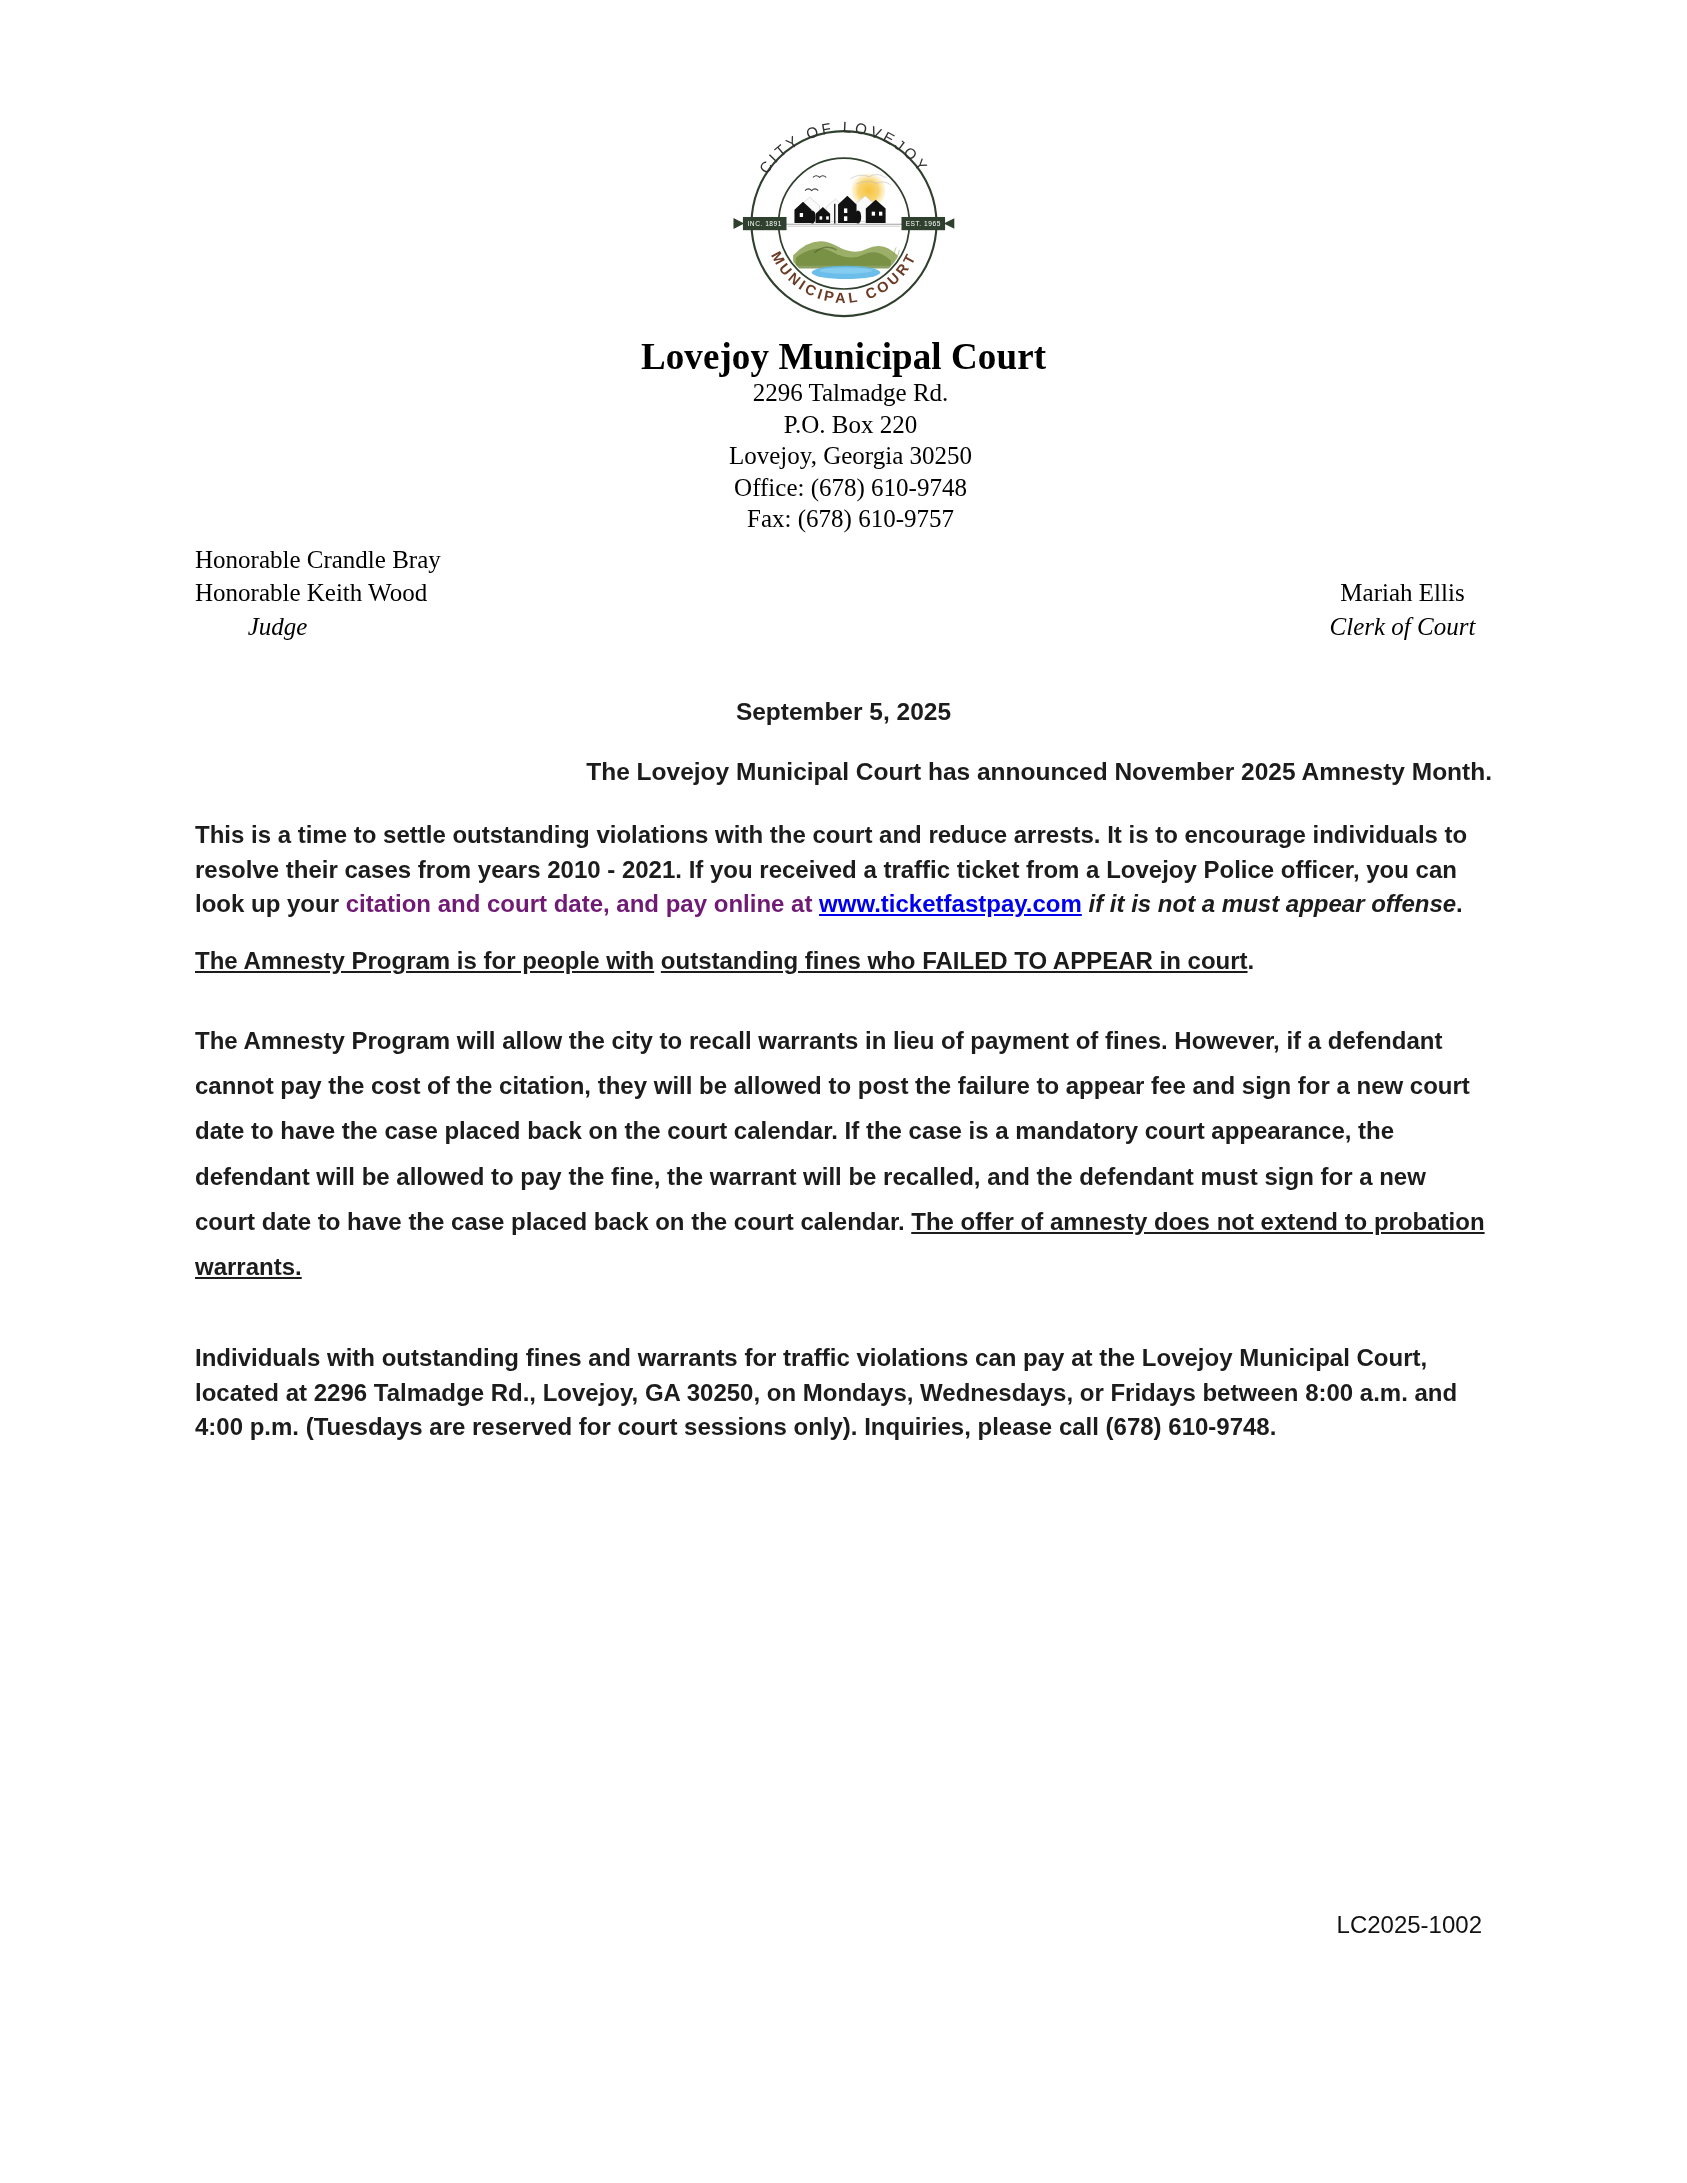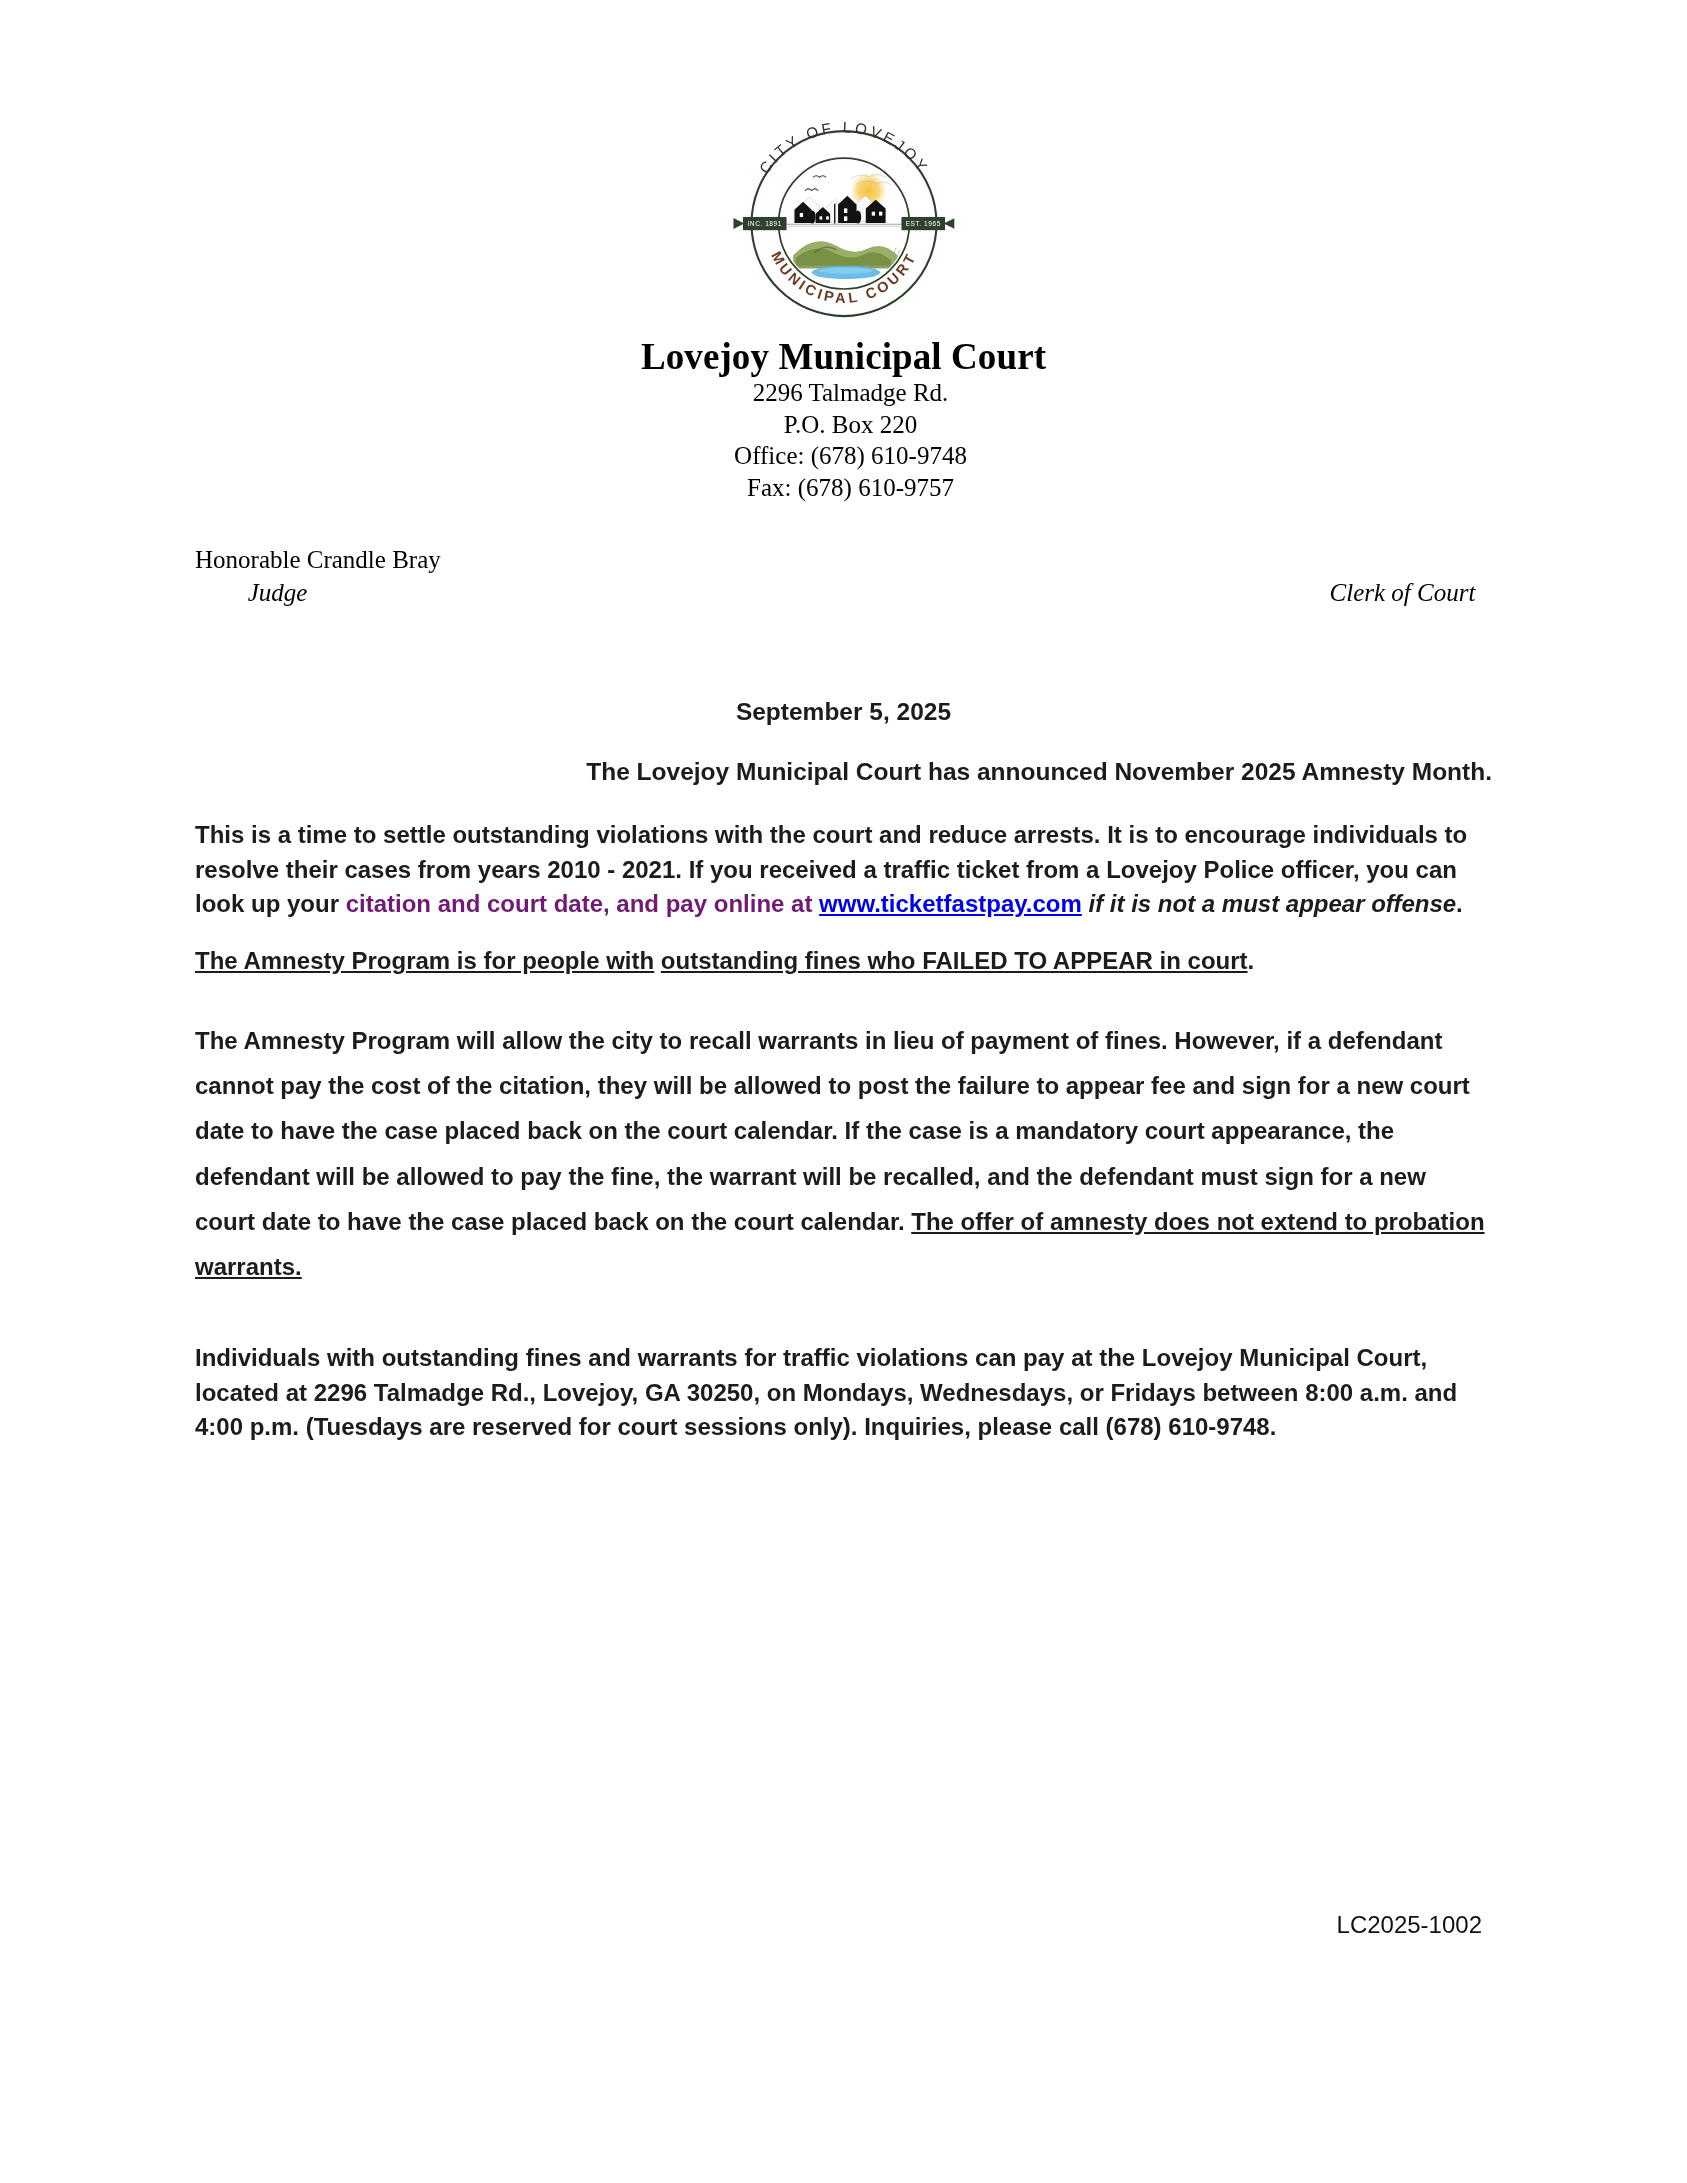--- a/index.html
+++ b/index.html
@@ -237,28 +237,33 @@
       <text fill="#6a3a24" font-family="Liberation Sans, sans-serif" font-size="22" letter-spacing="5" font-weight="600">
         <textPath href="#arcBot" startOffset="50%" text-anchor="middle">MUNICIPAL COURT</textPath>
       </text>
     </svg>
   </div>
 
   <div class="letterhead">
     <div class="lh-title">Lovejoy Municipal Court</div>
     <div class="lh-line">2296 Talmadge Rd.</div>
     <div class="lh-line">P.O. Box 220</div>
+    <div class="lh-line">Lovejoy, Georgia 30250</div>
     <div class="lh-line">Office: (678) 610-9748</div>
     <div class="lh-line">Fax: (678) 610-9757</div>
   </div>
 
   <div class="officials">
     <div class="row">
       <div class="left">Honorable Crandle Bray</div>
       <div class="right">&nbsp;</div>
+    </div>
+    <div class="row">
+      <div class="left">Honorable Keith Wood</div>
+      <div class="right">Mariah Ellis</div>
     </div>
     <div class="row">
       <div class="left">
         <span class="ital judge-label">Judge</span>
       </div>
       <div class="right ital">Clerk of Court</div>
     </div>
   </div>
 
   <div class="body-area">

